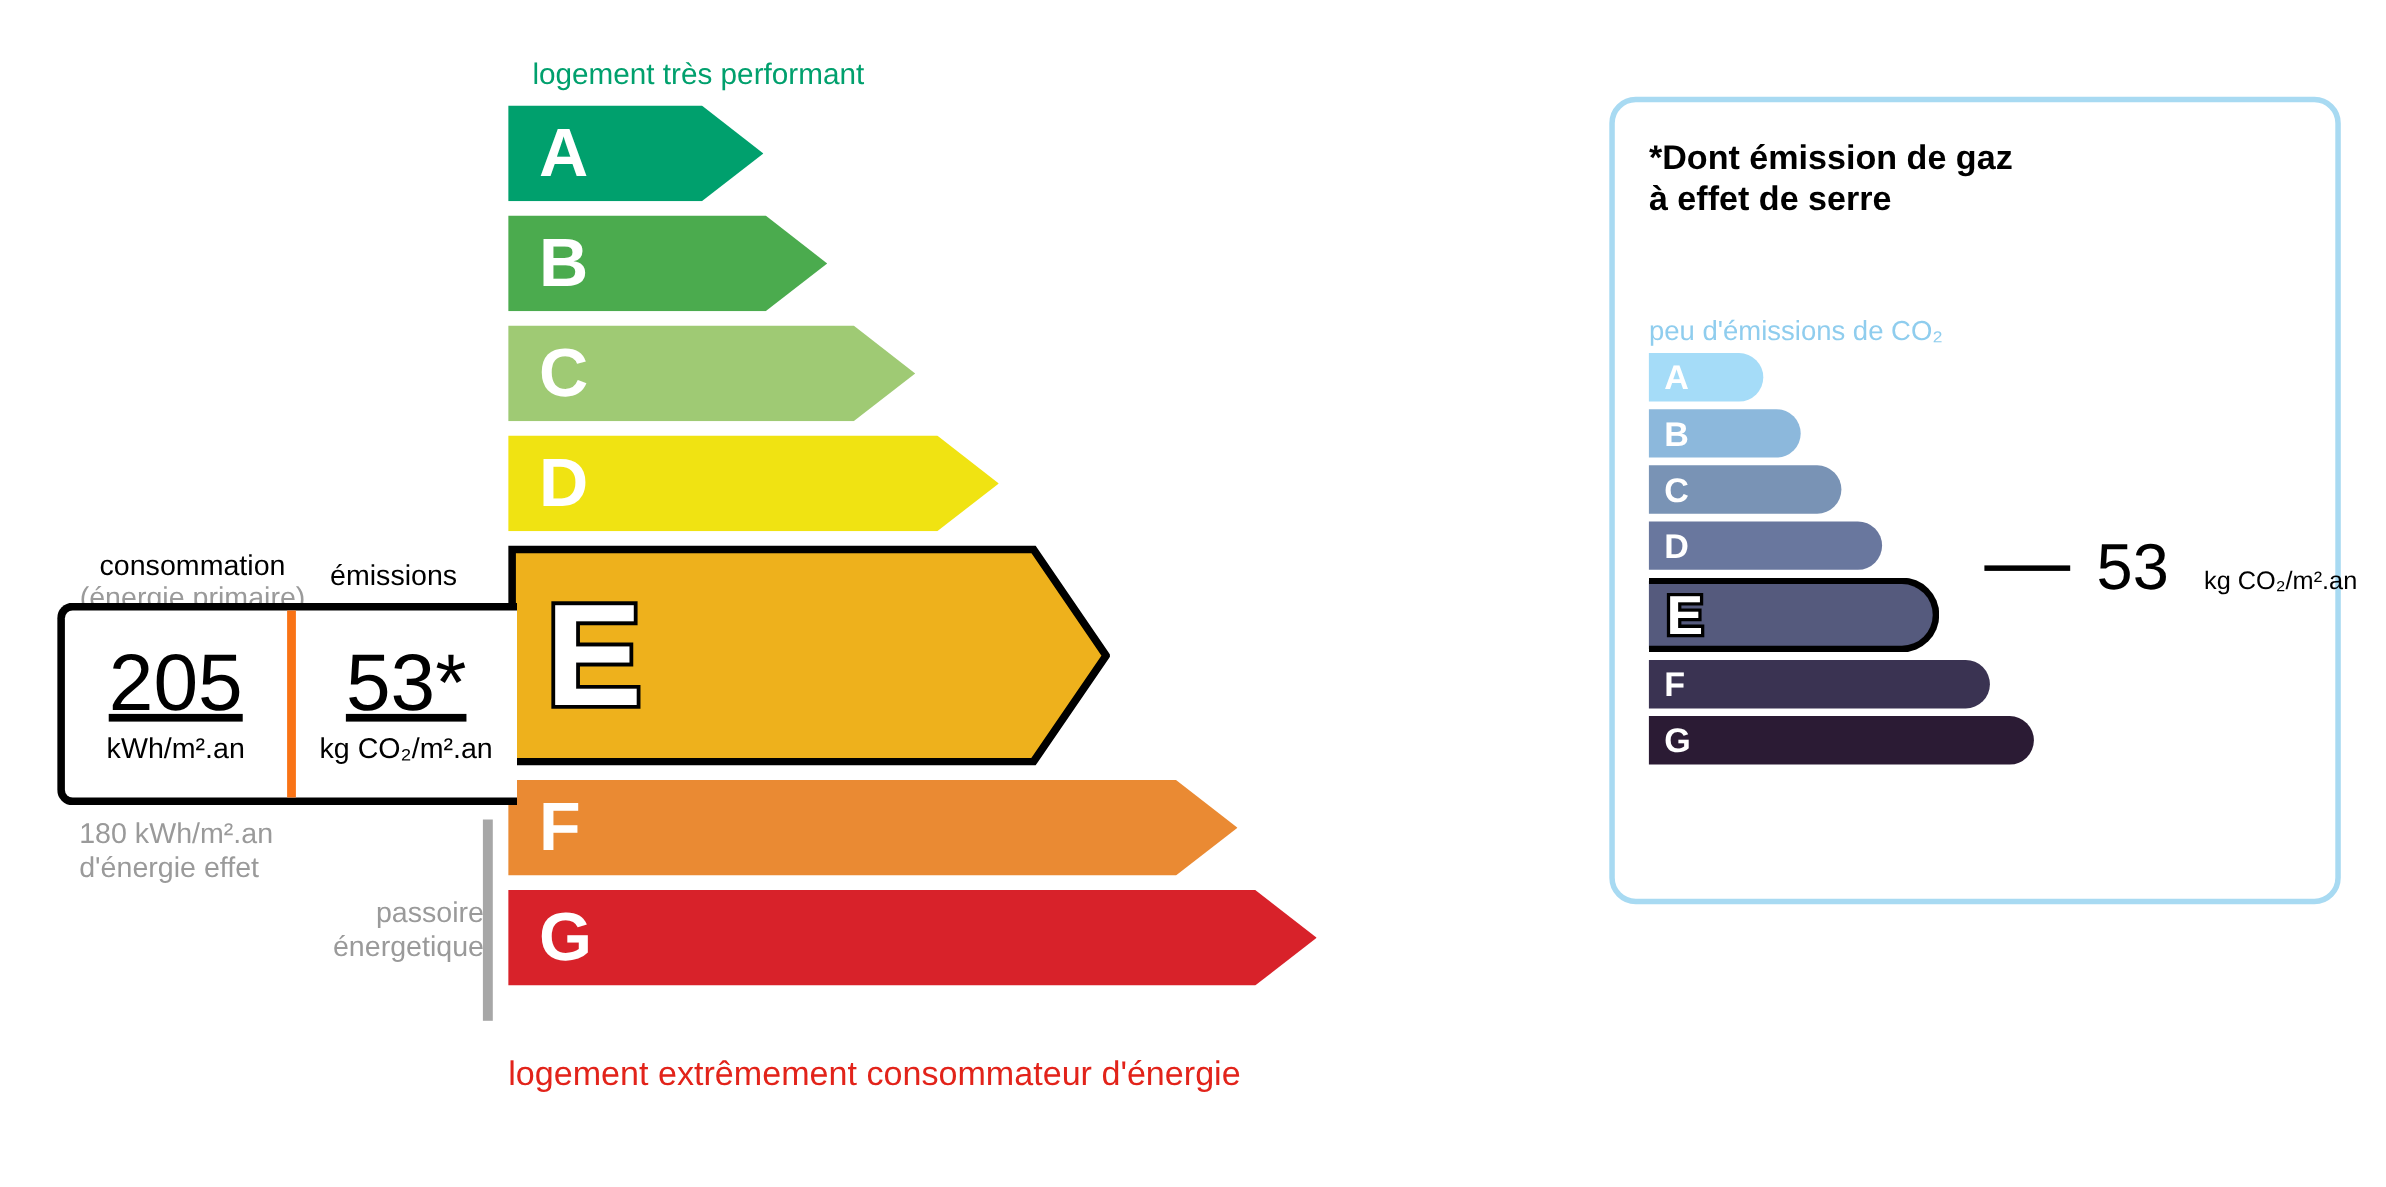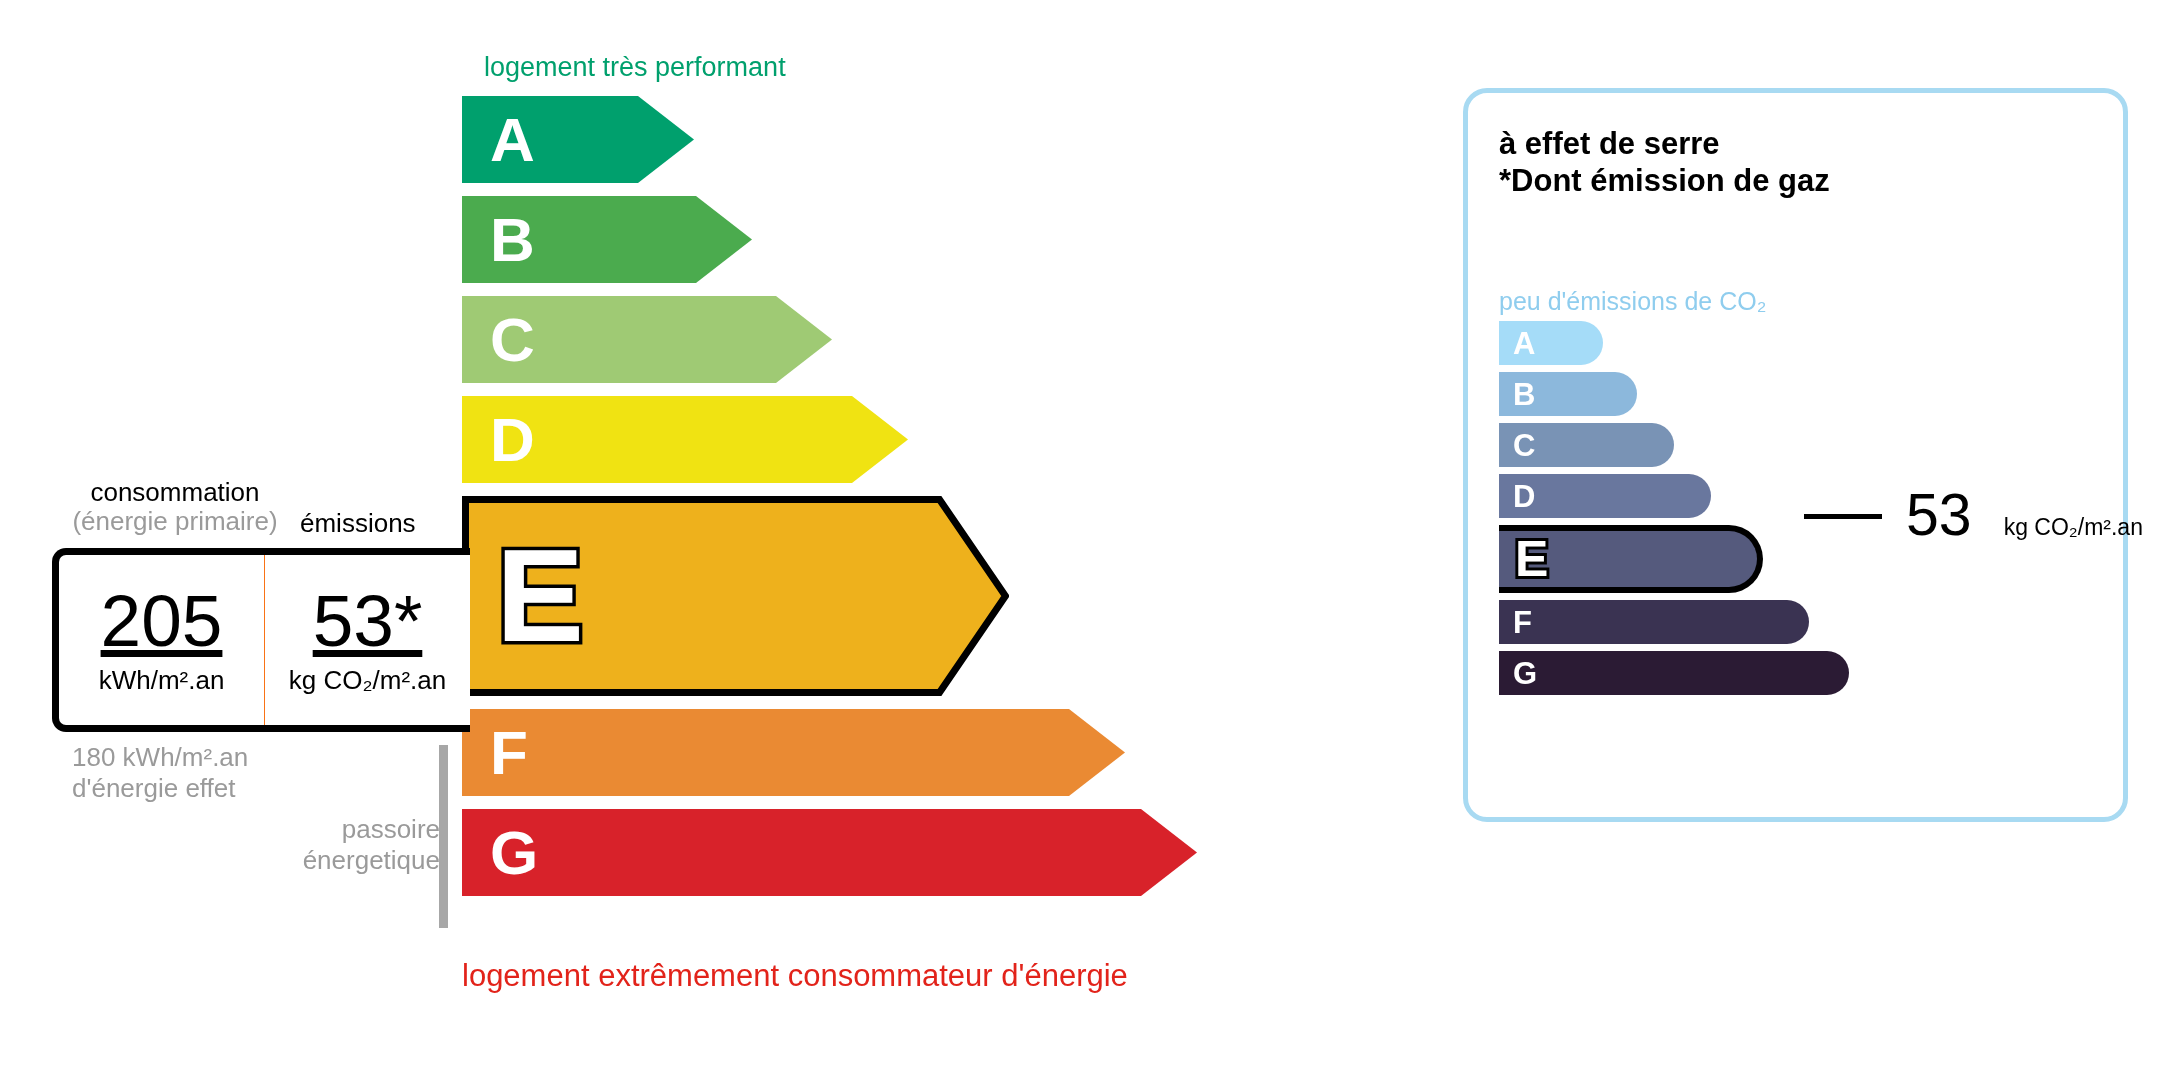--- a/index.html
+++ b/index.html
@@ -96,39 +96,39 @@
     display: flex;
   }
   .value-cell {
     flex: 1 1 0;
     display: flex;
     flex-direction: column;
     align-items: center;
     justify-content: center;
     position: relative;
   }
-  .value-cell.second { border-left: 1px solid #f97316; }
+  .value-cell.second { border-left: 8px solid #f97316; }
   .value-number {
     font-size: 73px;
     font-weight: normal;
     line-height: 1;
     color: #000000;
     text-decoration: underline;
   }
   .value-unit {
     font-size: 26px;
     color: #000000;
     margin-top: 8px;
     white-space: nowrap;
   }
 
   .caption-consommation {
     position: absolute;
     left: 60px;
-    top: 478px;
+    top: 500px;
     width: 230px;
     text-align: center;
     font-size: 26px;
     color: #000000;
     line-height: 1.12;
   }
   .caption-consommation .sub { color: #9a9a9a; }
 
   .caption-emissions {
     position: absolute;
@@ -366,22 +366,22 @@
 
   <div class="caption-passoire">
     <div>passoire</div>
     <div>énergetique</div>
   </div>
   <div id="passoire-bar"></div>
 </div>
 
 <div id="co2-panel">
   <div id="co2-title">
+    <div>*Dont émission de gaz</div>
     <div>à effet de serre</div>
-    <div>*Dont émission de gaz</div>
   </div>
 
   <div id="co2-top-caption">peu d'émissions de CO₂</div>
 
   <div id="co2-bars">
       <div class="co2-row">
         <div class="co2-bar" style="width: 104px; background: rgb(165, 220, 248);">
           <span class="co2-letter">A</span>
         </div>
       </div>

